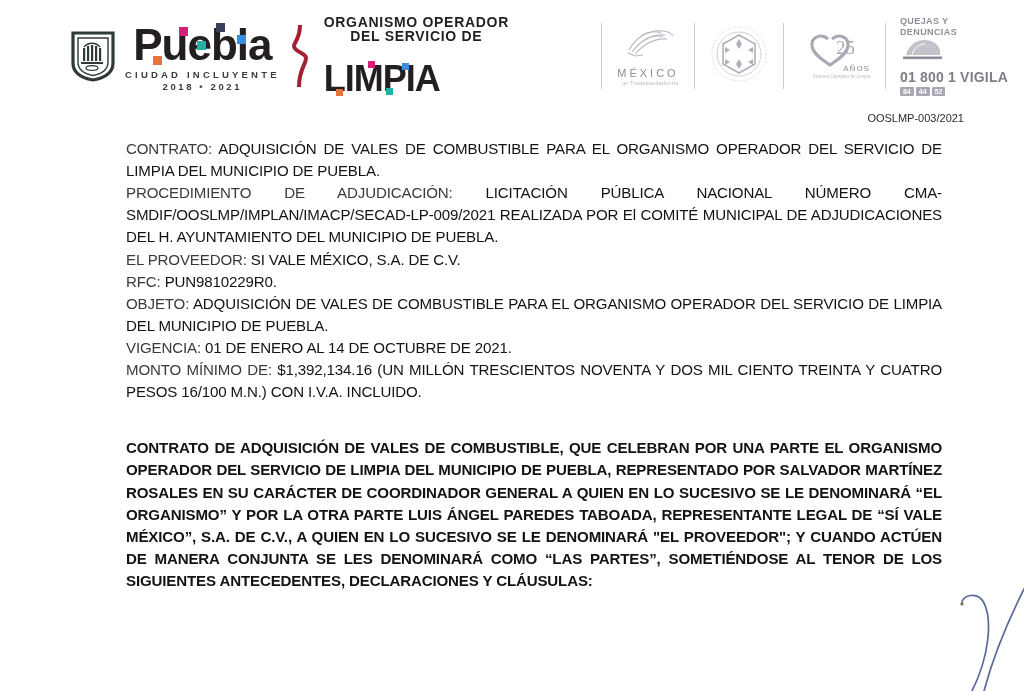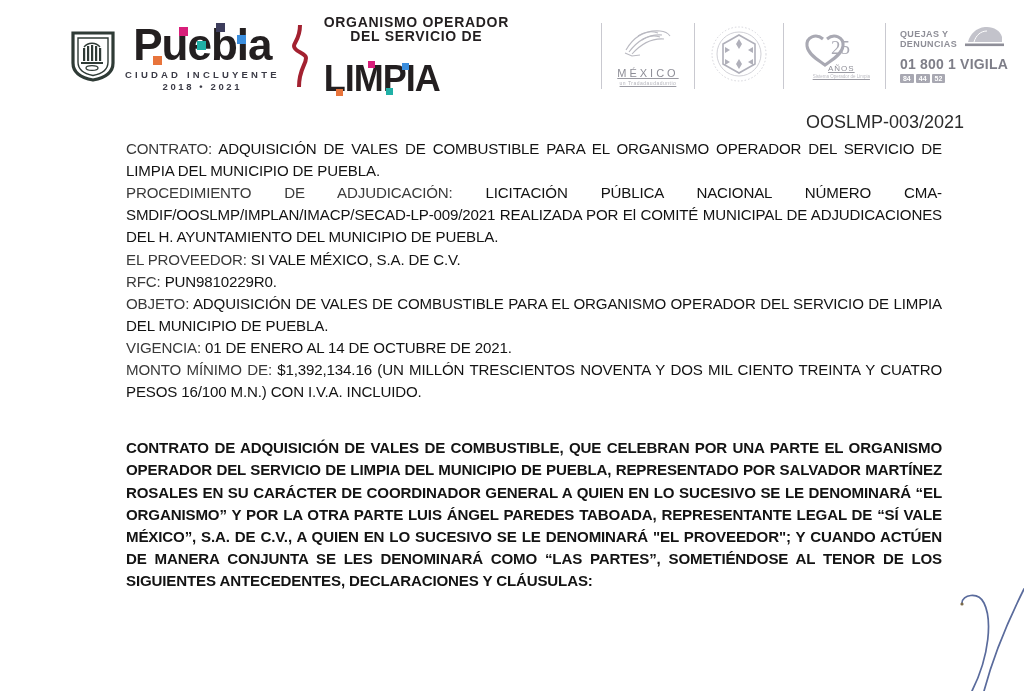--- a/index.html
+++ b/index.html
@@ -122,26 +122,25 @@
   
   .gov-logos {
     margin-left: auto;
     display: flex;
     align-items: center;
     height: 74px;
   }
   .gov-item {
     display: flex;
     flex-direction: column;
-    align-items: center;
+    align-items: flex-end;
     justify-content: center;
     padding: 0 15px;
     height: 74px;
     color: #9a9aa2;
-    text-decoration: underline;
   }
   .divider-v {
     width: 1px;
     height: 66px;
     background: #c9c9d0;
     flex: none;
   }
   .mex-text {
     font-size: 11px;
     letter-spacing: 3px;
@@ -174,20 +173,21 @@
   .quejas {
     display: flex;
     flex-direction: column;
     padding-left: 14px;
     padding-right: 2px;
   }
   .quejas-row {
     display: flex;
     align-items: flex-start;
     gap: 5px;
+    flex-direction: column;
   }
   .quejas-lines {
     display: flex;
     flex-direction: column;
     line-height: 1.12;
   }
   .q-small {
     font-size: 9px;
     font-weight: bold;
     color: #8e8e97;
@@ -213,21 +213,21 @@
     padding: 1px 3px 1px 3px;
     border-radius: 1px;
     letter-spacing: 0;
   }
 
   
   .doc-id {
     position: absolute;
     right: 60px;
     top: 112px;
-    font-size: 18px;
+    font-size: 11px;
     color: #2b2b2b;
     font-family: "Liberation Sans", sans-serif;
   }
 
   
   .doc-body {
     padding: 26px 82px 0 126px;
     box-sizing: border-box;
   }
   .para {

